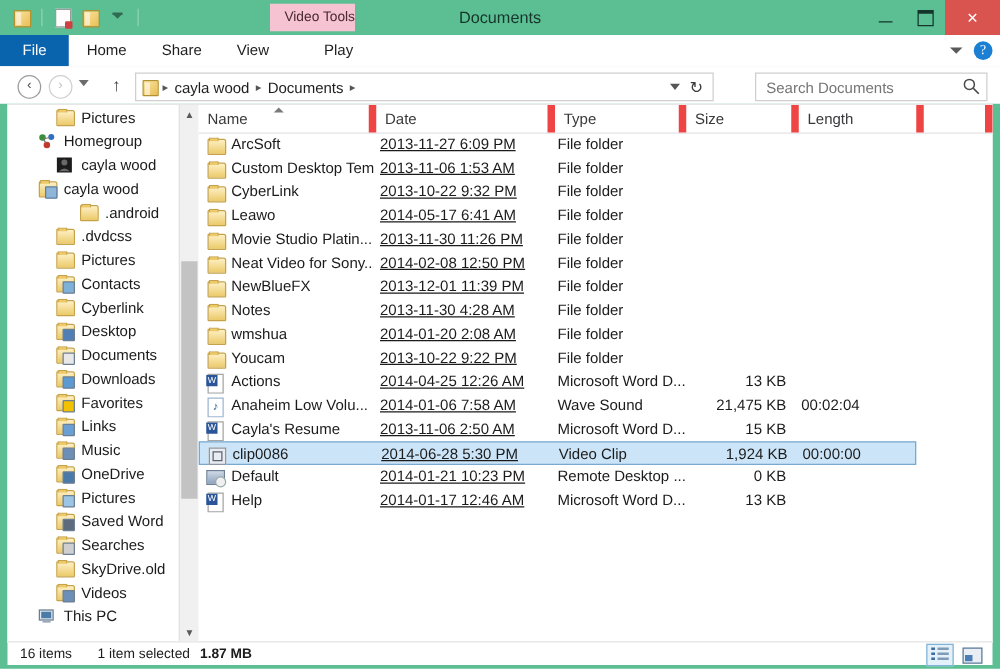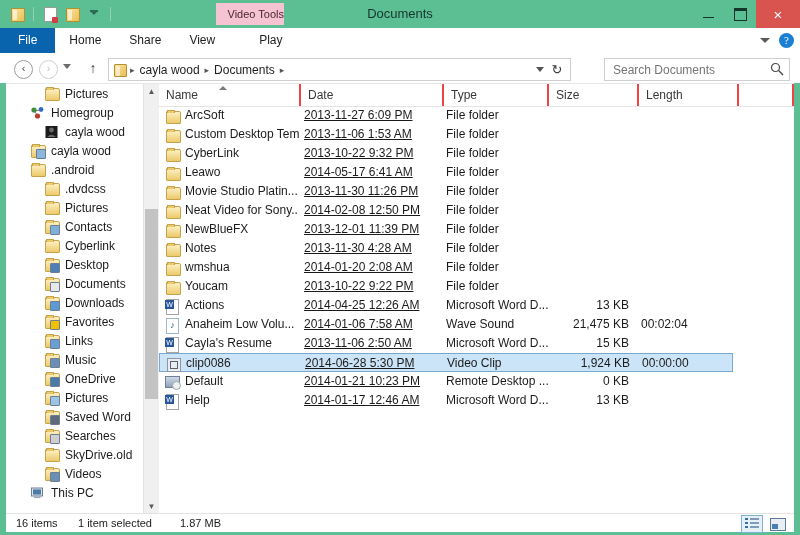--- a/index.html
+++ b/index.html
@@ -283,21 +283,21 @@
     background: #ffffff;
   }
   #colhdr {
     position: absolute; left: 0; top: 0;
     width: 635px; height: 22px;
     background: #ffffff; border-bottom: 1px solid #e4e4e4;
   }
   .col {
     position: absolute; top: 0; height: 22px; line-height: 22px;
     font-size: 12px; color: #39393c;
-    border-right: 2px solid #ef4444;
+    border-right: 6px solid #ef4444;
     box-sizing: border-box; padding-left: 7px;
     overflow: hidden;
   }
   #sort-caret {
     position: absolute; left: 60px; top: 2px;
     width: 0; height: 0;
     border-left: 4px solid transparent;
     border-right: 4px solid transparent;
     border-bottom: 4px solid #7a7a7a;
   }
@@ -367,21 +367,21 @@
     width: 788px; height: 18px;
     background: #ffffff;
     border-top: 1px solid #e4e4e4;
   }
   .st-txt {
     position: absolute; top: 0; height: 18px; line-height: 18px;
     font-size: 11px; color: #1b1b1b;
   }
   #st-count { left: 10px; }
   #st-sel { left: 72px; }
-  #st-size { left: 174px; }
+  #st-size { left: 154px; font-weight: bold; }
   #viewbtns {
     position: absolute; right: 6px; top: 1px;
     display: flex; gap: 3px;
   }
   .vbtn {
     width: 20px; height: 16px;
     border: 1px solid transparent;
     position: relative;
   }
   .vbtn.active { border-color: #7fb3d5; background: #e4f0fa; }
@@ -512,21 +512,21 @@
               </svg></span>
             <span>cayla wood</span>
           </div>
           <div class="tree-item" style="padding-left: 24px;">
             <span class="tree-ico">
               <span class="fold"></span>
               <span class="fold-ov" style="background:#8fb6d8;border:1px solid #5c7f9e;"></span>
             </span>
             <span>cayla wood</span>
           </div>
-          <div class="tree-item" style="padding-left: 24px;">
+          <div class="tree-item" style="padding-left: 57px;">
             <span class="tree-ico">
               <span class="fold"></span>
             </span>
             <span>.android</span>
           </div>
           <div class="tree-item" style="padding-left: 38px;">
             <span class="tree-ico">
               <span class="fold"></span>
             </span>
             <span>.dvdcss</span>

